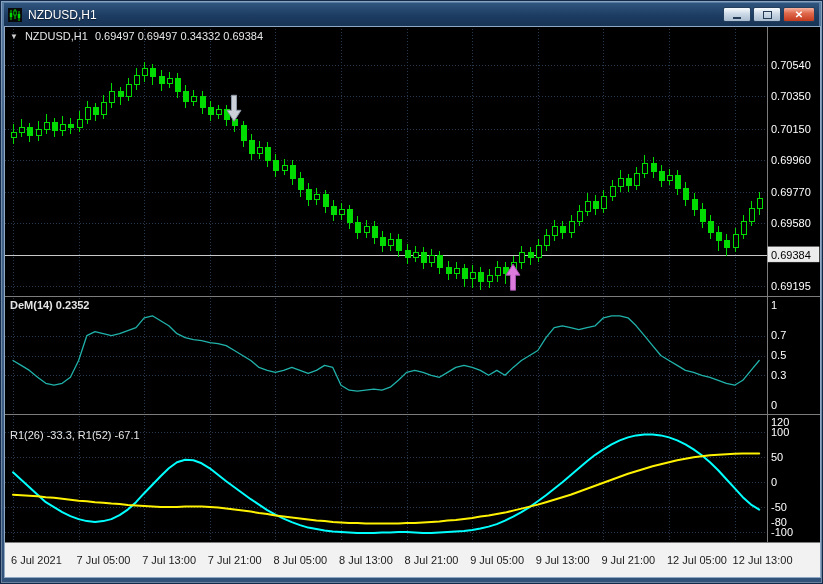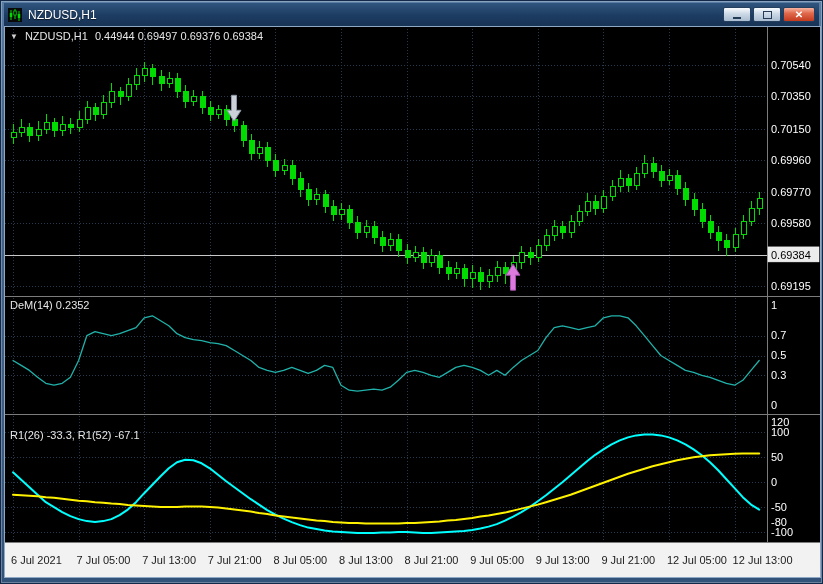--- a/index.html
+++ b/index.html
@@ -34,21 +34,21 @@
   .max-glyph{width:9px;height:8px;border:1px solid #243b55;box-sizing:border-box;}
   .client{
     position:absolute;left:4px;top:26px;width:815px;height:550px;
     background:#000000;box-shadow:0 0 0 1px #8fa9c4;overflow:hidden;
   }
   #chart-svg{position:absolute;left:0;top:0;}
   #chart-svg text{font-family:"Liberation Sans",sans-serif;}
   .overlay{position:absolute;left:5px;font-size:11px;color:#e6e6e6;white-space:nowrap;z-index:5;}
   .ohlc{top:3px;display:flex;gap:7px;align-items:center;}
   .dd{font-size:8px;color:#cfcfcf;}
-  .sub1{top:272px;}
+  .sub1{top:272px;font-weight:bold;}
   .sub2{top:402px;}
 </style>
 </head>
 <body>
 
 <div class="window">
   <div class="titlebar">
     <span class="app-icon">
       <svg width="14" height="14" viewBox="0 0 14 14">
         <rect width="14" height="14" fill="#0a0a0a"></rect>
@@ -368,18 +368,18 @@
           <text x="530.8" y="537" fill="#1a1a1a" font-size="11">9 Jul 13:00</text>
           <text x="596.4" y="537" fill="#1a1a1a" font-size="11">9 Jul 21:00</text>
           <text x="662.0" y="537" fill="#1a1a1a" font-size="11">12 Jul 05:00</text>
           <text x="727.6" y="537" fill="#1a1a1a" font-size="11">12 Jul 13:00</text>
         </g>
       </svg>
 
     <div class="overlay ohlc">
       <span class="dd">▼</span>
       <span>NZDUSD,H1</span>
-      <span>0.44944 0.69497 0.69376 0.69384</span>
+      <span>0.69497 0.69497 0.34332 0.69384</span>
     </div>
     <div class="overlay sub1">DeM(14) 0.2352</div>
     <div class="overlay sub2">R1(26) -33.3, R1(52) -67.1</div>
   </div>
 </div>
 
 </body></html>

